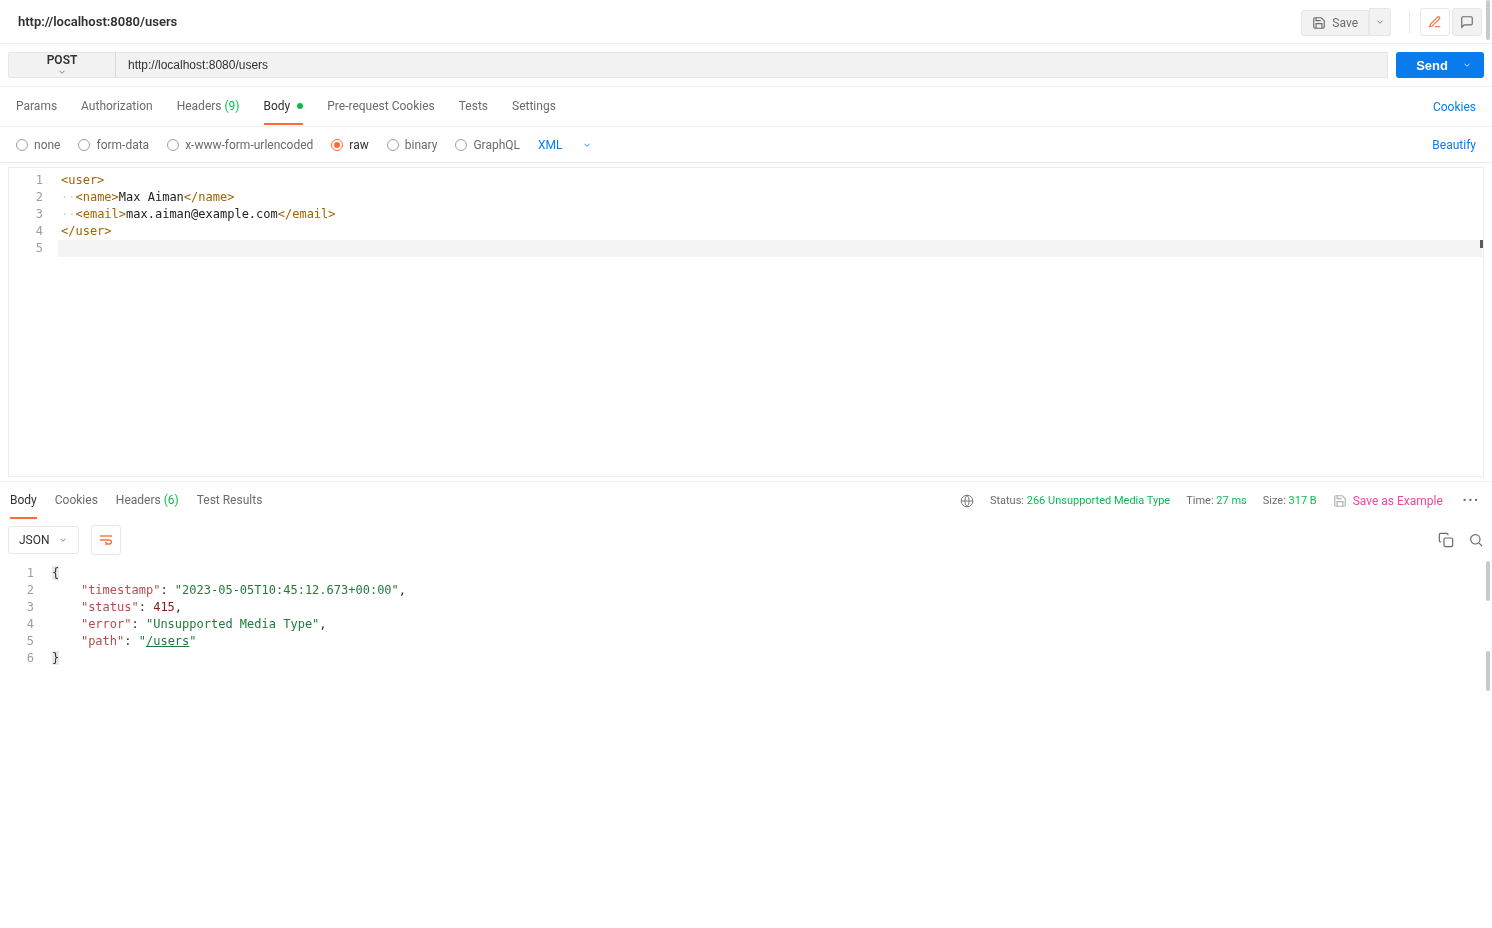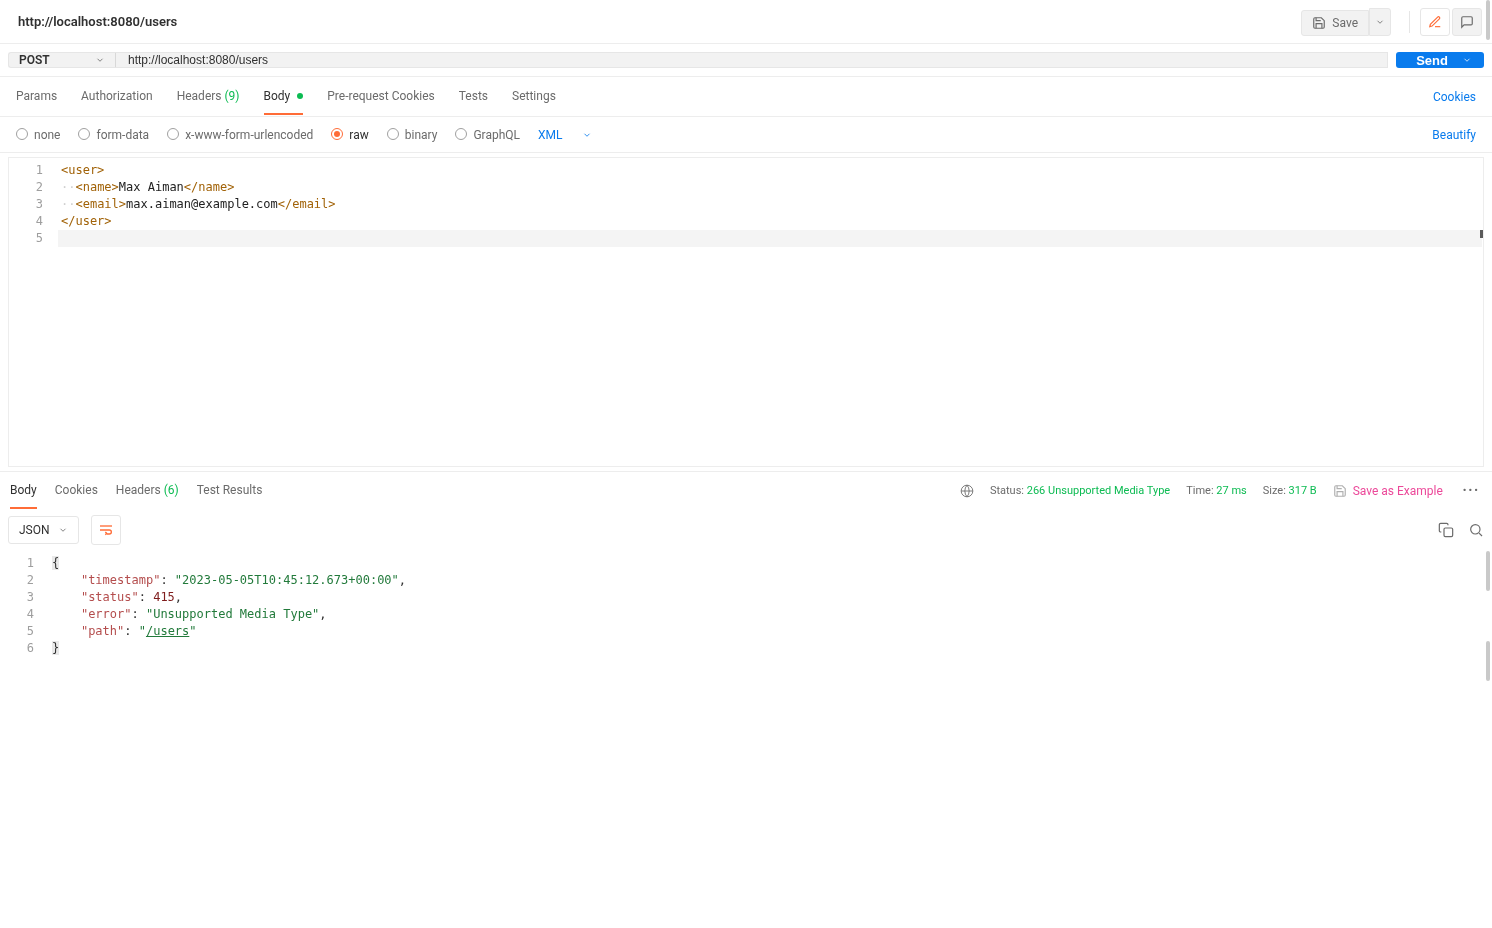--- a/index.html
+++ b/index.html
@@ -7,32 +7,32 @@
   .topbar { display:flex; align-items:center; height:44px; padding:0 8px; border-bottom:1px solid #ededed; }
   .tab-title { font-weight:600; font-size:13px; margin-left:10px; color:#303030; }
   .spacer { flex:1; }
   .btn-group { display:flex; align-items:flex-end; gap:0; margin-right:8px;padding-left:40px; }
   .btn-save { display:flex; align-items:center; gap:6px; background:#f2f2f2; border:1px solid #e6e6e6; border-radius:3px 0 0 3px; padding:5px 10px; font-size:12px; color:#6b6b6b; cursor:pointer; }
   .btn-chev { width:22px; height:28px; background:#f2f2f2; border:1px solid #e6e6e6; border-radius:0 3px 3px 0; display:flex; align-items:center; justify-content:center; cursor:pointer; }
   .vdiv { width:1px; height:22px; background:#e6e6e6; margin:0 10px; }
   .icon-btn { width:30px; height:28px; display:flex; align-items:center; justify-content:center; border:1px solid #e6e6e6; border-radius:3px; cursor:pointer; margin-right:2px; background:#fff;}
   .icon-btn.grey{background:#f2f2f2;}
   .urlbar { display:flex; align-items:stretch; padding:8px; gap:0; border-bottom:1px solid #ededed;}
-  .method-sel { display:flex; align-items:center; justify-content:space-between; width:108px; padding:0 10px; background:#f2f2f2; border:1px solid #e6e6e6; border-right:1px solid #d8d8d8; border-radius:3px 0 0 3px; font-weight:600; color:#303030; font-size:12px; cursor:pointer; }
+  .method-sel { display:flex; align-items:center; justify-content:space-between; width:108px; padding:0 10px; background:#f2f2f2; border:1px solid #e6e6e6; border-right:1px solid #d8d8d8; border-radius:3px 0 0 3px; font-weight:600; color:#303030; font-size:12px; cursor:pointer;flex-direction:column; }
   .url-input { flex:1; padding:0 12px; background:#f2f2f2; border:1px solid #e6e6e6; border-left:none; color:#303030; font-size:12px; outline:none; }
   .send-btn { display:flex; align-items:center; gap:14px; background:#097bed; color:#fff; border:none; border-radius:3px; padding:0 12px 0 20px; margin-left:8px; font-weight:600; font-size:13px; cursor:pointer; }
   .send-btn .chev{opacity:.9;}
   .req-tabs { display:flex; align-items:center; padding:0 16px; height:40px; border-bottom:1px solid #ededed; gap:24px; }
   .req-tab { color:#6b6b6b; font-size:12px; cursor:pointer; padding:10px 0; border-bottom:2px solid transparent; }
   .req-tab.active { color:#303030; border-bottom-color:#ff6c37; }
   .dot-green{display:inline-block;width:6px;height:6px;border-radius:50%;background:#0cbb52;margin-left:4px;vertical-align:middle;}
   .count-green{color:#0cbb52;}
   .link-blue{color:#097bed; cursor:pointer;}
   .body-type-row{display:flex;align-items:center;padding:0 16px;height:36px;border-bottom:1px solid #ededed;gap:18px;font-size:12px;color:#6b6b6b;}
-  .radio{display:flex;align-items:flex-start;gap:6px;cursor:pointer;}
+  .radio{display:flex;align-items:center;gap:6px;cursor:pointer;}
   .rdot{width:12px;height:12px;border-radius:50%;border:1px solid #a0a0a0;display:inline-block;position:relative;}
   .rdot.on{border-color:#ff6c37;}
   .rdot.on::after{content:'';position:absolute;inset:2px;border-radius:50%;background:#ff6c37;}
   .sel-xml{color:#097bed;display:flex;align-items:center;gap:20px;cursor:pointer;}
   .editor{display:flex;height:310px;border:1px solid #ededed;margin:4px 8px 4px 8px; position:relative;}
   .gutter{width:48px;text-align:right;padding:4px 14px 0 0;color:#9e9e9e;font-family:Menlo,Consolas,monospace;font-size:12px;line-height:17px;user-select:none;}
   .code{flex:1;padding:4px 0 0 4px;font-family:Menlo,Consolas,monospace;font-size:12px;line-height:17px;white-space:pre;}
   .tag{color:#a16207;}
   .hl-line{position:absolute;left:49px;right:1px;height:17px;background:#f4f4f4;z-index:-1;}
   .resp-tabs{display:flex;align-items:center;padding:0 8px 0 10px;height:38px;gap:18px;border-top:1px solid #ededed;}

